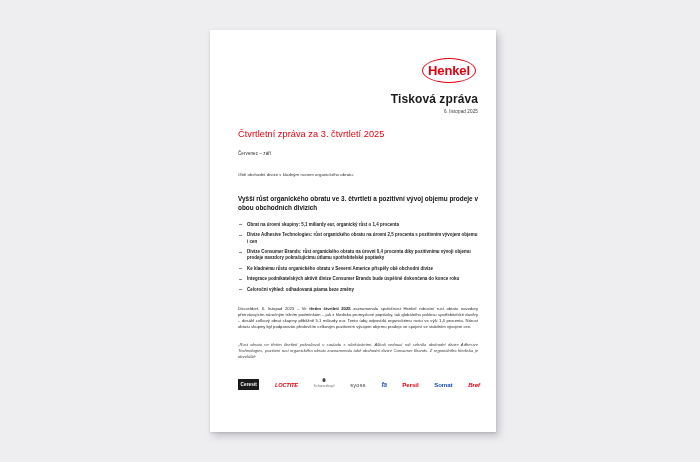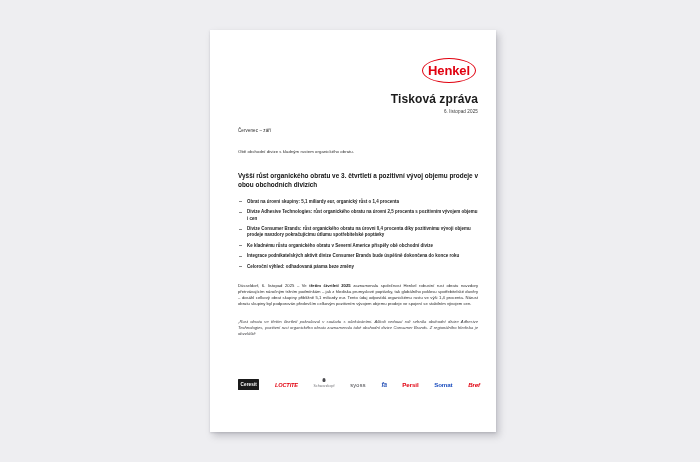--- a/index.html
+++ b/index.html
@@ -275,20 +275,21 @@
         <div class="henkel-word">Henkel</div>
       </div>
 
       <div class="header-block">
         <div class="doc-kind">Tisková zpráva</div>
         <div class="doc-date">6. listopad 2025</div>
       </div>
 
       <div class="body-col">
 
+        <h1 class="red-title">Čtvrtletní zpráva za 3. čtvrtletí 2025</h1>
 
         <p class="period">Červenec – září</p>
 
         <p class="kicker">Obě obchodní divize s kladným růstem organického obratu.</p>
 
         <h2 class="lede">Vyšší růst organického obratu ve 3. čtvrtletí a pozitivní vývoj objemu prodeje v obou obchodních divizích</h2>
 
         <ul class="bullets">
           <li>Obrat na úrovni skupiny: 5,1 miliardy eur, organický růst o 1,4 procenta</li>
           <li>Divize Adhesive Technologies: růst organického obratu na úrovni 2,5 procenta s pozitivním vývojem objemu i cen</li>

